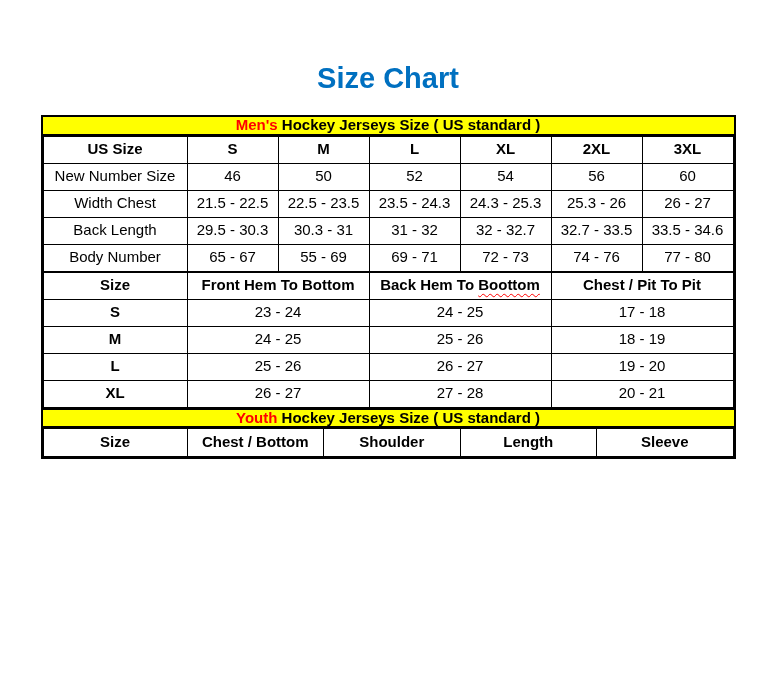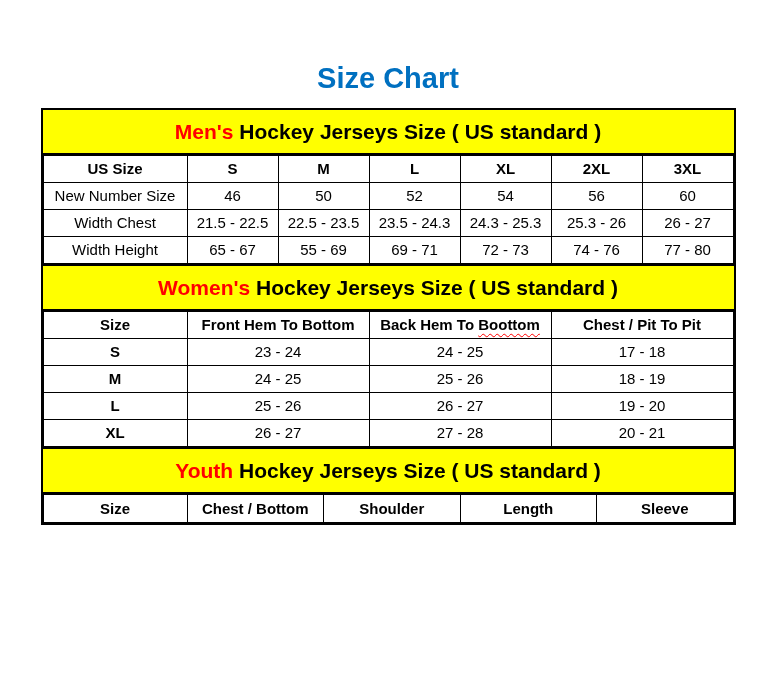--- a/index.html
+++ b/index.html
@@ -10,41 +10,41 @@
   }
   *{box-sizing:border-box;}
   html,body{margin:0;padding:0;}
   body{
     width:776px;height:692px;
     background:#ffffff;
     font-family:"Liberation Sans","DejaVu Sans",sans-serif;
     overflow:hidden;
   }
   .title{
-    margin:62px 0 13px 0;
+    margin:62px 0 20px 0;
     text-align:center;
     color:var(--title-blue);
     font-size:29px;
     font-weight:bold;
     letter-spacing:0px;
   }
   .chart{
     width:695px;
     margin:0 auto;
     border:2px solid var(--border-black);
   }
   .band{
     background:var(--band-yellow);
     border-top:2px solid var(--border-black);
     border-bottom:2px solid var(--border-black);
     text-align:center;
     font-weight:bold;
-    font-size:21px;
+    font-size:15px;
     color:#000;
-    padding:10px 0;
+    padding:0 0;
     line-height:1.1;
   }
   .chart > .band:first-child{border-top:none;}
   .band .accent{color:var(--accent-red);}
   table.sizes{
     width:100%;
     border-collapse:collapse;
     table-layout:fixed;
   }
   table.sizes th, table.sizes td{
@@ -113,32 +113,40 @@
           <tr>
             <td>Width Chest</td>
             <td>21.5 - 22.5</td>
             <td>22.5 - 23.5</td>
             <td>23.5 - 24.3</td>
             <td>24.3 - 25.3</td>
             <td>25.3 - 26</td>
             <td>26 - 27</td>
           </tr>
           <tr>
-            <td>Width Height</td>
+            <td>Back Length</td>
+            <td>29.5 - 30.3</td>
+            <td>30.3 - 31</td>
+            <td>31 - 32</td>
+            <td>32 - 32.7</td>
+            <td>32.7 - 33.5</td>
+            <td>33.5 - 34.6</td>
+          </tr>
+          <tr>
+            <td>Body Number</td>
             <td>65 - 67</td>
             <td>55 - 69</td>
             <td>69 - 71</td>
             <td>72 - 73</td>
             <td>74 - 76</td>
             <td>77 - 80</td>
           </tr>
         </tbody>
     </table>
 
-    <div class="band"><span class="accent">Women's</span><span> Hockey Jerseys Size ( US standard )</span></div>
     <table class="sizes t-womens">
       <colgroup>
           <col style="width: 144px;">
           <col>
           <col>
           <col>
         </colgroup>
       <thead>
           <tr>
             <th>Size</th>

